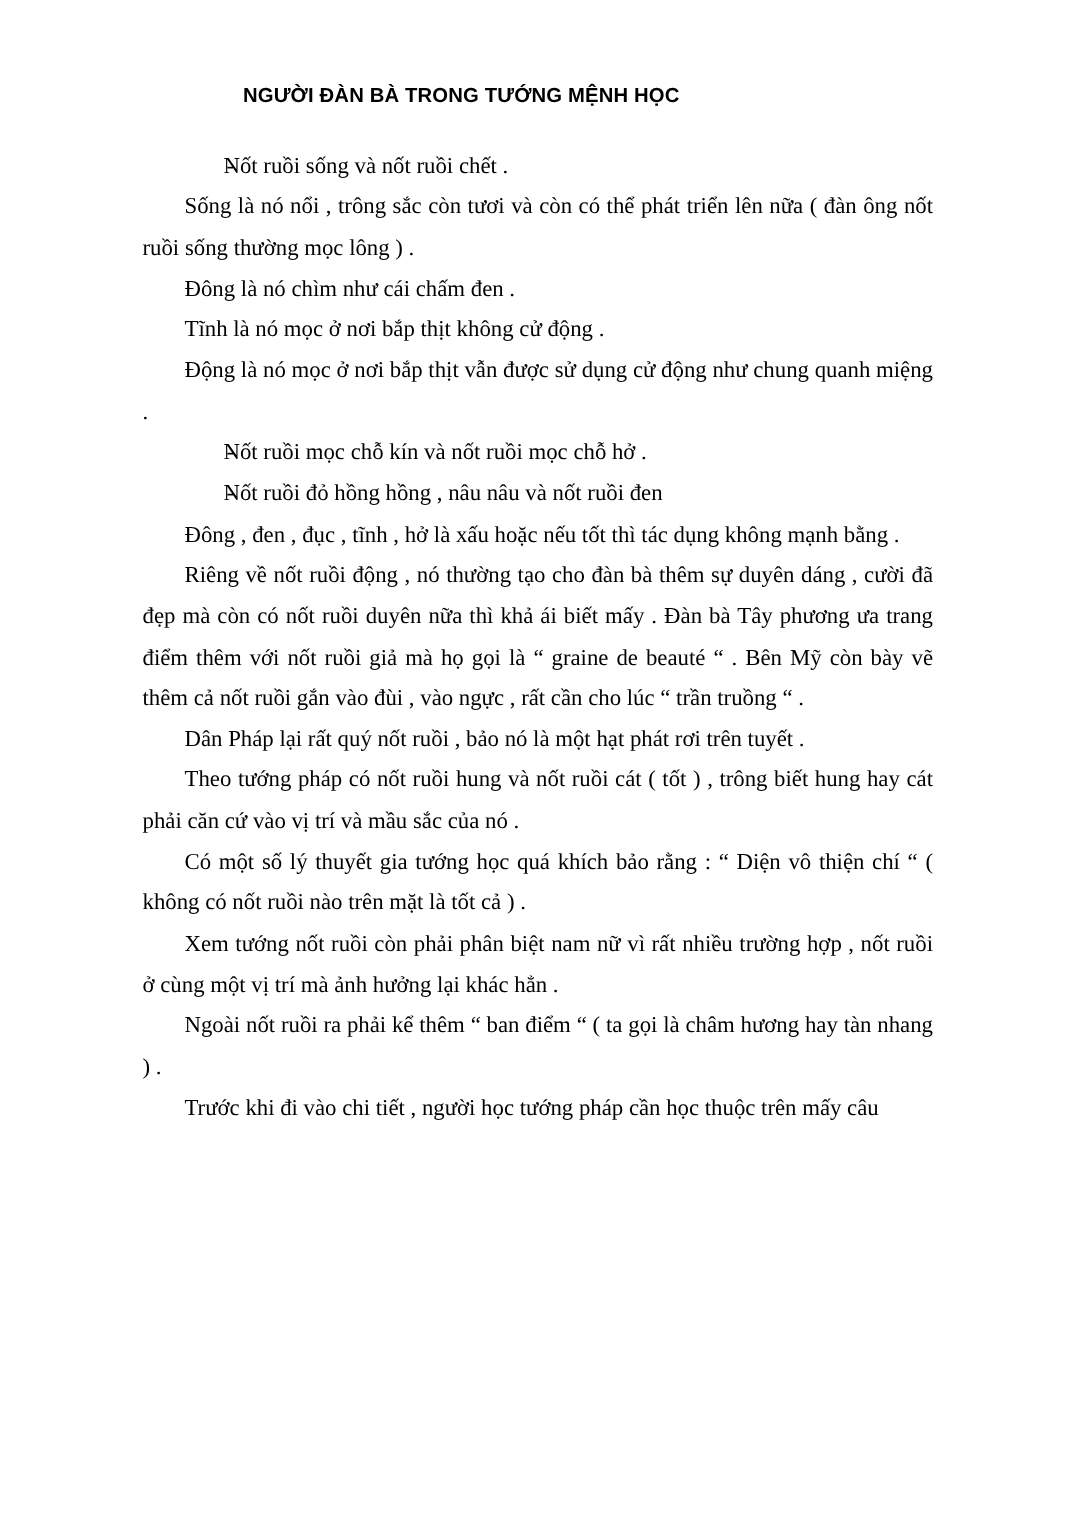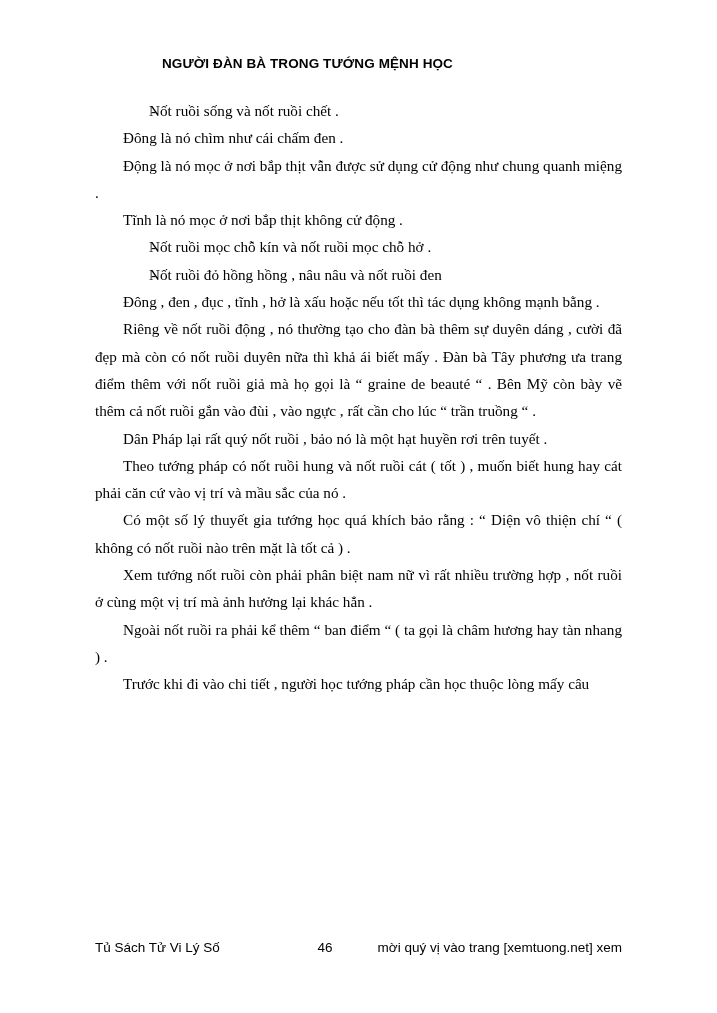--- a/index.html
+++ b/index.html
@@ -75,34 +75,30 @@
 </style>
 </head>
 <body>
 
 <div class="page">
 
   <div class="header">NGƯỜI ĐÀN BÀ TRONG TƯỚNG MỆNH HỌC</div>
 
   <div class="content">
     <p class="dash"><span class="bullet">-</span><span>Nốt ruồi sống và nốt ruồi chết .</span></p>
+    <p>Sống là nó nổi , trông sắc còn tươi và còn có thể phát triển lên nữa ( đàn ông nốt ruồi sống thường mọc lông ) .</p>
     <p>Đông là nó chìm như cái chấm đen .</p>
+    <p>Tĩnh là nó mọc ở nơi bắp thịt không cử động .</p>
     <p>Động là nó mọc ở nơi bắp thịt vẫn được sử dụng cử động như chung quanh miệng .</p>
-    <p>Tĩnh là nó mọc ở nơi bắp thịt không cử động .</p>
     <p class="dash"><span class="bullet">-</span><span>Nốt ruồi mọc chỗ kín và nốt ruồi mọc chỗ hở .</span></p>
     <p class="dash"><span class="bullet">-</span><span>Nốt ruồi đỏ hồng hồng , nâu nâu và nốt ruồi đen</span></p>
     <p>Đông , đen , đục , tĩnh , hở là xấu hoặc nếu tốt thì tác dụng không mạnh bằng .</p>
     <p>Riêng về nốt ruồi động , nó thường tạo cho đàn bà thêm sự duyên dáng , cười đã đẹp mà còn có nốt ruồi duyên nữa thì khả ái biết mấy . Đàn bà Tây phương ưa trang điểm thêm với nốt ruồi giả mà họ gọi là “ graine de beauté “ . Bên Mỹ còn bày vẽ thêm cả nốt ruồi gắn vào đùi , vào ngực , rất cần cho lúc “ trần truồng “ .</p>
-    <p>Dân Pháp lại rất quý nốt ruồi , bảo nó là một hạt huyền rơi trên tuyết .</p>
-    <p>Theo tướng pháp có nốt ruồi hung và nốt ruồi cát ( tốt ) , muốn biết hung hay cát phải căn cứ vào vị trí và mầu sắc của nó .</p>
+    <p>Dân Pháp lại rất quý nốt ruồi , bảo nó là một hạt phát rơi trên tuyết .</p>
+    <p>Theo tướng pháp có nốt ruồi hung và nốt ruồi cát ( tốt ) , trông biết hung hay cát phải căn cứ vào vị trí và mầu sắc của nó .</p>
     <p>Có một số lý thuyết gia tướng học quá khích bảo rằng : “ Diện vô thiện chí “ ( không có nốt ruồi nào trên mặt là tốt cả ) .</p>
     <p>Xem tướng nốt ruồi còn phải phân biệt nam nữ vì rất nhiều trường hợp , nốt ruồi ở cùng một vị trí mà ảnh hưởng lại khác hẳn .</p>
     <p>Ngoài nốt ruồi ra phải kể thêm “ ban điểm “ ( ta gọi là châm hương hay tàn nhang ) .</p>
-    <p>Trước khi đi vào chi tiết , người học tướng pháp cần học thuộc lòng mấy câu</p>
+    <p>Trước khi đi vào chi tiết , người học tướng pháp cần học thuộc trên mấy câu</p>
   </div>
 
-  <div class="footer">
-    <span class="left">Tủ Sách Tử Vi Lý Số</span>
-    <span class="center">46</span>
-    <span class="right">mời quý vị vào trang [xemtuong.net] xem</span>
-  </div>
 
 </div>
 
 </body></html>

